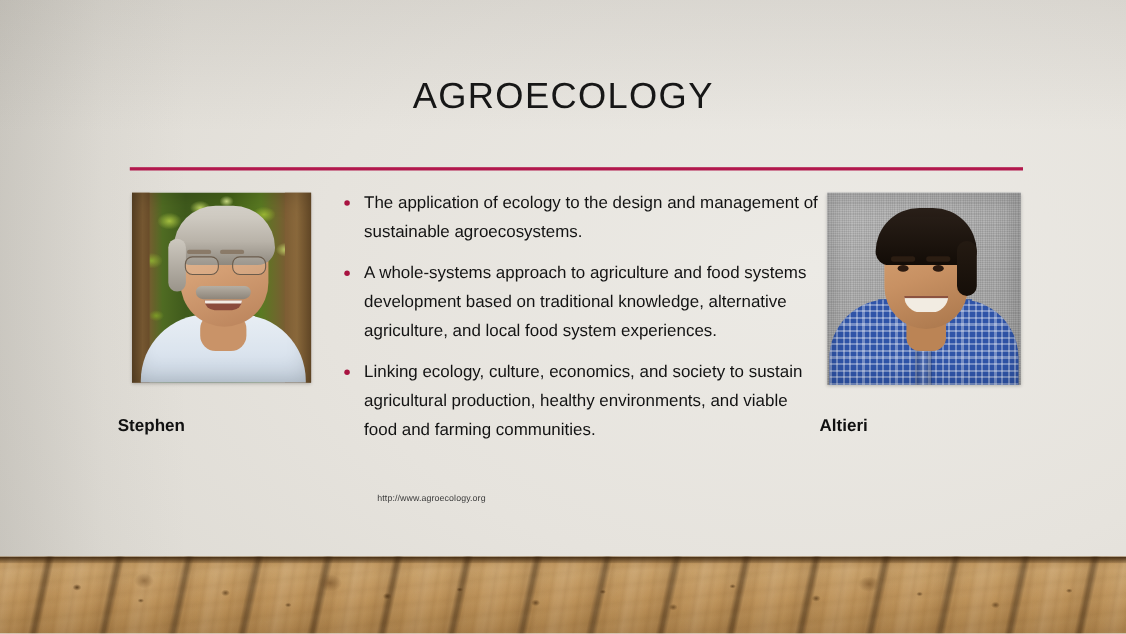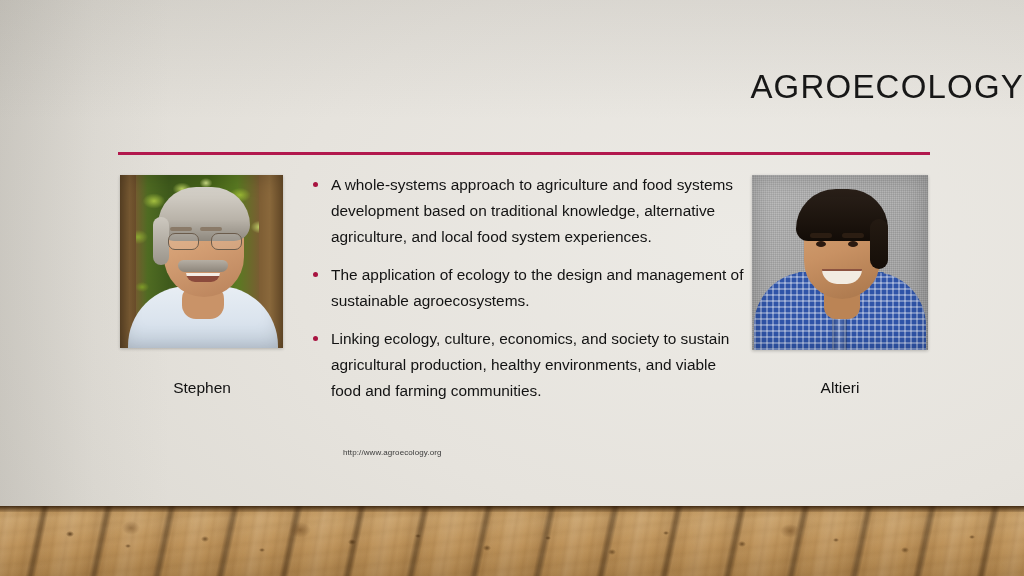--- a/index.html
+++ b/index.html
@@ -123,21 +123,21 @@
     width: 1024px; height: 6px;
     background: linear-gradient(180deg, rgba(46,26,8,.85) 0%, rgba(46,26,8,.15) 100%);
   }
 
   
   .title {
     position: absolute;
     left: 0;
     top: 68px;
     width: 1024px;
-    text-align: right;
+    text-align: center;
     font-size: 33px;
     letter-spacing: 1.2px;
     font-weight: 400;
     color: #171717;
     font-family: "Liberation Sans", sans-serif;
   }
 
   
   .divider {
     position: absolute;
@@ -312,25 +312,26 @@
   .photo-vignette {
     position: absolute; left: 0; top: 0; width: 100%; height: 100%;
     box-shadow: inset 0 0 22px rgba(0,0,0,.22);
     pointer-events: none;
   }
 
   
   .caption {
     position: absolute;
     width: 190px;
-    text-align: center;
+    text-align: left;
     font-size: 15.5px;
     line-height: 21px;
     color: #111111;
     font-family: "Liberation Sans", sans-serif;
+    font-weight: bold;
   }
   .caption-left  { left: 107px; top: 377px; }
   .caption-right { left: 745px; top: 377px; }
   .caption span { display: block; }
 
   
   .bullets {
     position: absolute;
     left: 313px;
     top: 172px;
@@ -421,25 +422,25 @@
     <div class="photo-vignette"></div>
   </div>
 
   <div class="caption caption-right">
     <span>Altieri</span>
   </div>
 
   <div class="bullets">
     <div class="bullet-row">
       <div class="bullet-dot"></div>
-      <div class="bullet-text">A whole-systems approach to agriculture and food systems development based on traditional knowledge, alternative agriculture, and local food system experiences.</div>
+      <div class="bullet-text">The application of ecology to the design and management of sustainable agroecosystems.</div>
     </div>
     <div class="bullet-row">
       <div class="bullet-dot"></div>
-      <div class="bullet-text">The application of ecology to the design and management of sustainable agroecosystems.</div>
+      <div class="bullet-text">A whole-systems approach to agriculture and food systems development based on traditional knowledge, alternative agriculture, and local food system experiences.</div>
     </div>
     <div class="bullet-row">
       <div class="bullet-dot"></div>
       <div class="bullet-text">Linking ecology, culture, economics, and society to sustain agricultural production, healthy environments, and viable food and farming communities.</div>
     </div>
   </div>
 
   <div class="source-url">http://www.agroecology.org</div>
 
   <div class="floor">

